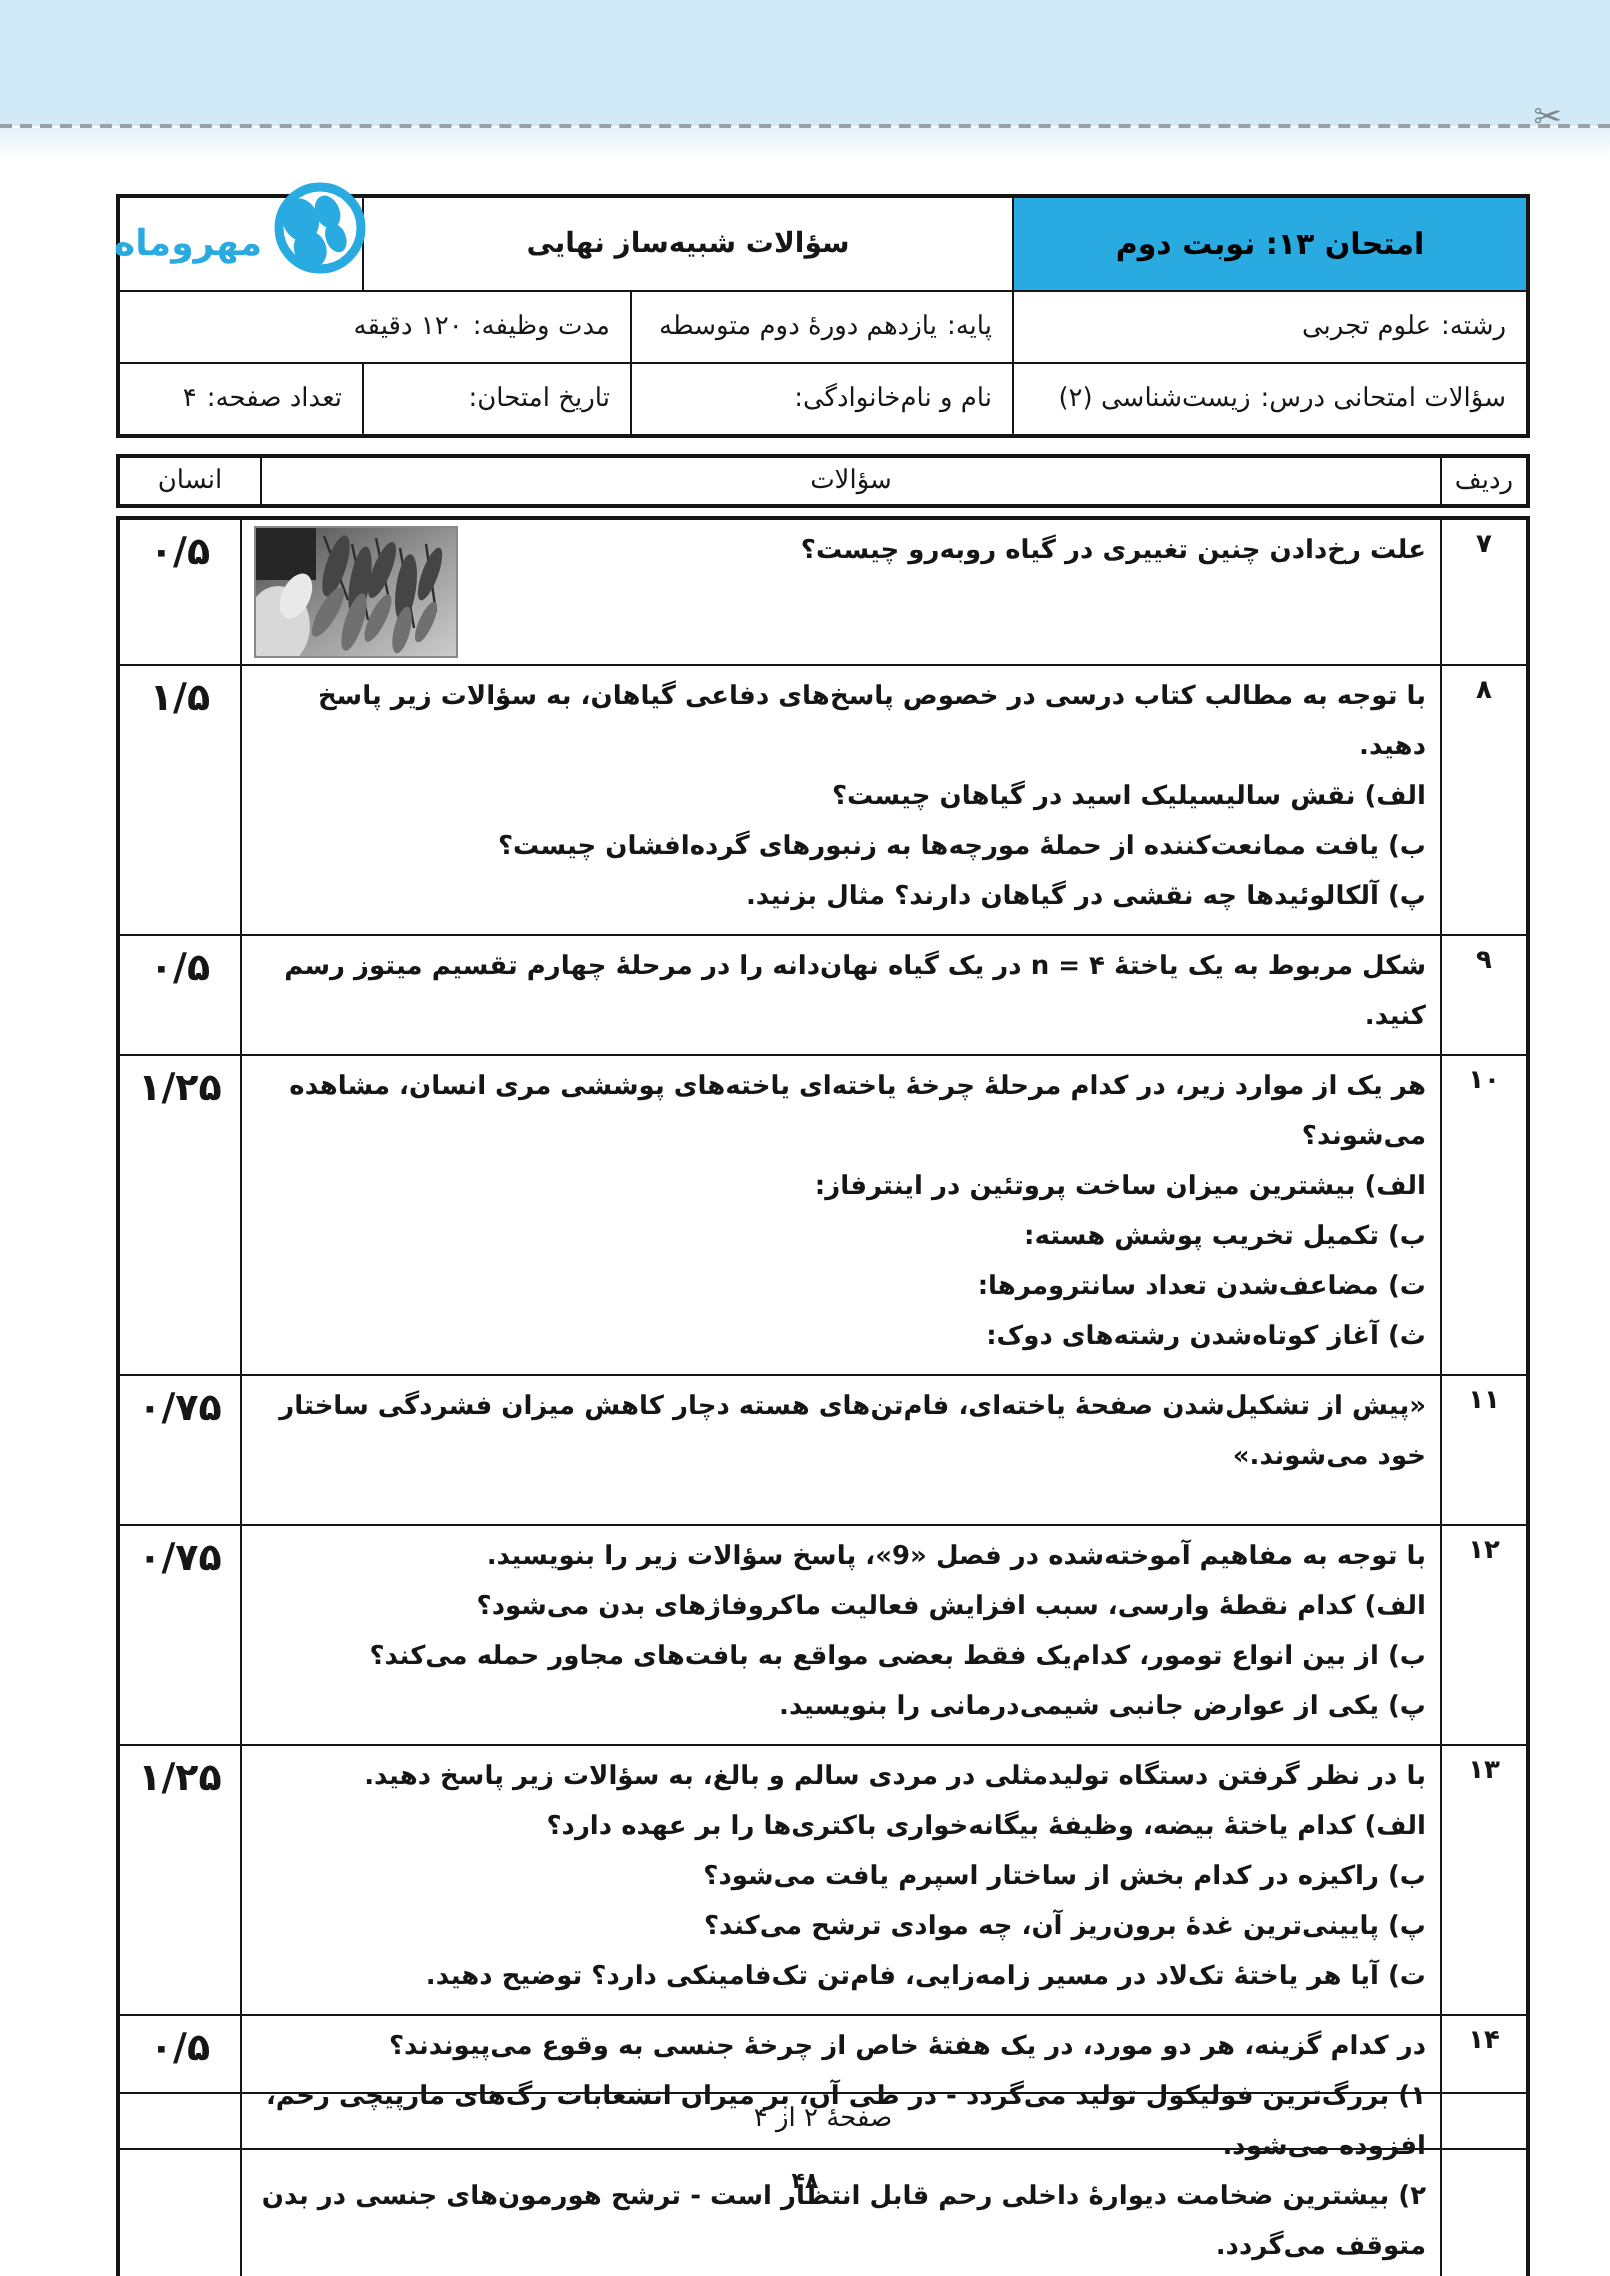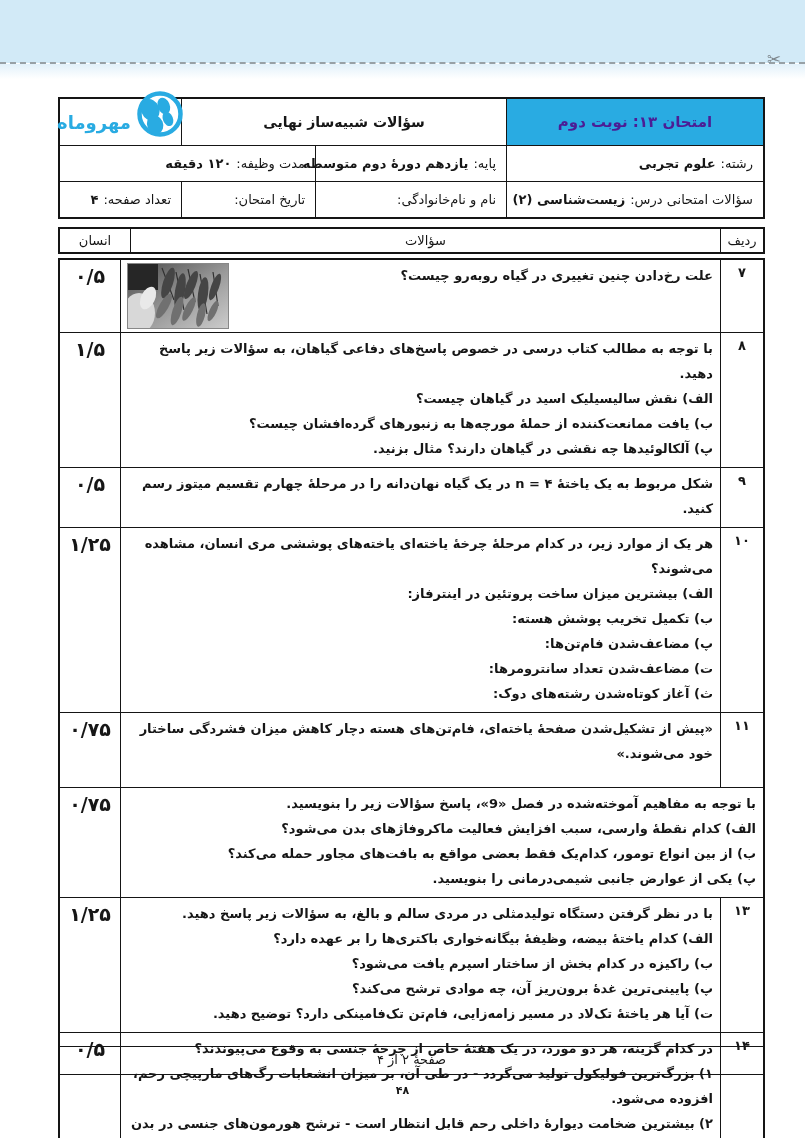--- a/index.html
+++ b/index.html
@@ -16,29 +16,29 @@
   
   .header-table{position:absolute;left:58px;top:97px;width:707px;
                 border:2px solid #151515;box-sizing:border-box;background:#fff;}
   .hrow{display:flex;direction:rtl;}
   .hrow1{height:46px;}
   .hrow2,.hrow3{height:35px;border-top:1.5px solid #151515;}
   .hcell{box-sizing:border-box;display:flex;align-items:center;
          padding:0 10px;font-size:13px;white-space:nowrap;}
   .hrow > .hcell:not(:first-child){border-right:1.5px solid #151515;}
   .w-a{width:256px;}.w-b{width:191px;}.w-c{width:134px;}.w-d{flex:1;}
-  .badge{background:#29abe2;color:#4c1d95;font-weight:bold;font-size:15px;
+  .badge{background:#29abe2;color:#000000;font-weight:bold;font-size:15px;
          justify-content:center;padding:0;}
   .htitle{font-weight:bold;font-size:14px;justify-content:center;width:325px;}
   .logo-cell{flex:1;position:relative;padding:0;}
   .brand{position:absolute;left:8px;right:50px;top:50%;transform:translateY(-50%);
          color:#29abe2;font-weight:bold;font-size:18px;text-align:center;direction:rtl;}
   .butterfly{position:absolute;right:-3px;top:-9px;width:48px;height:48px;z-index:5;}
   .flabel{font-weight:400;}
-  .fvalue{font-weight:700;margin-right:5px;}
+  .fvalue{font-weight:400;margin-right:5px;}
 
   
   .qhead{position:absolute;left:58px;top:227px;width:707px;height:27px;
          border:2px solid #151515;box-sizing:border-box;display:flex;direction:rtl;background:#fff;}
   .qhead > div{box-sizing:border-box;display:flex;align-items:center;justify-content:center;
                font-size:13px;font-weight:400;}
   .qhead > div:not(:first-child){border-right:1.5px solid #151515;}
   .qh-no{width:42px;}
   .qh-q{flex:1;}
   .qh-score{width:71px;}
@@ -187,34 +187,34 @@
         <div class="qline">شکل مربوط به یک یاختهٔ ۴ = n در یک گیاه نهان‌دانه را در مرحلهٔ چهارم تقسیم میتوز رسم کنید.</div>
       </div>
       <div class="cell-score">۰/۵</div>
     </div>
     <div class="qrow" style="min-height: 150px;">
       <div class="cell-no">۱۰</div>
       <div class="cell-q">
         <div class="qline">هر یک از موارد زیر، در کدام مرحلهٔ چرخهٔ یاخته‌ای یاخته‌های پوششی مری انسان، مشاهده می‌شوند؟</div>
         <div class="qline">الف) بیشترین میزان ساخت پروتئین در اینترفاز:</div>
         <div class="qline">ب) تکمیل تخریب پوشش هسته:</div>
-        <div class="qline">پ) مضاعف‌شدن فام‌تن‌ها:</div>
         <div class="qline">ت) مضاعف‌شدن تعداد سانترومرها:</div>
         <div class="qline">ث) آغاز کوتاه‌شدن رشته‌های دوک:</div>
       </div>
       <div class="cell-score">۱/۲۵</div>
     </div>
     <div class="qrow" style="min-height: 74px;">
       <div class="cell-no">۱۱</div>
       <div class="cell-q">
         <div class="qline">«پیش از تشکیل‌شدن صفحهٔ یاخته‌ای، فام‌تن‌های هسته دچار کاهش میزان فشردگی ساختار خود می‌شوند.»</div>
       </div>
       <div class="cell-score">۰/۷۵</div>
     </div>
     <div class="qrow" style="min-height: 92px;">
+      <div class="cell-no">۱۲</div>
       <div class="cell-q">
         <div class="qline">با توجه به مفاهیم آموخته‌شده در فصل «9»، پاسخ سؤالات زیر را بنویسید.</div>
         <div class="qline">الف) کدام نقطهٔ وارسی، سبب افزایش فعالیت ماکروفاژهای بدن می‌شود؟</div>
         <div class="qline">ب) از بین انواع تومور، کدام‌یک فقط بعضی مواقع به بافت‌های مجاور حمله می‌کند؟</div>
         <div class="qline">پ) یکی از عوارض جانبی شیمی‌درمانی را بنویسید.</div>
       </div>
       <div class="cell-score">۰/۷۵</div>
     </div>
     <div class="qrow" style="min-height: 119px;">
       <div class="cell-no">۱۳</div>

